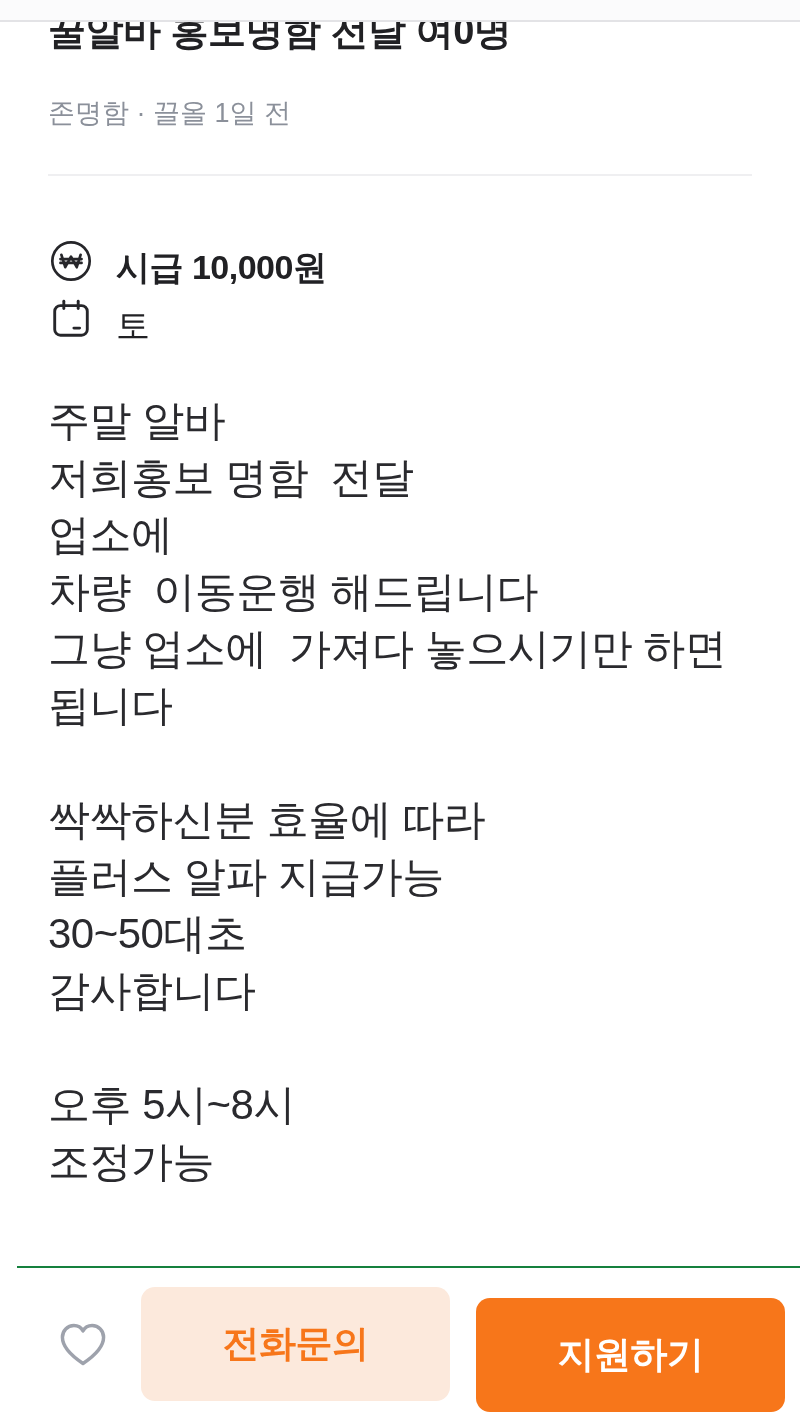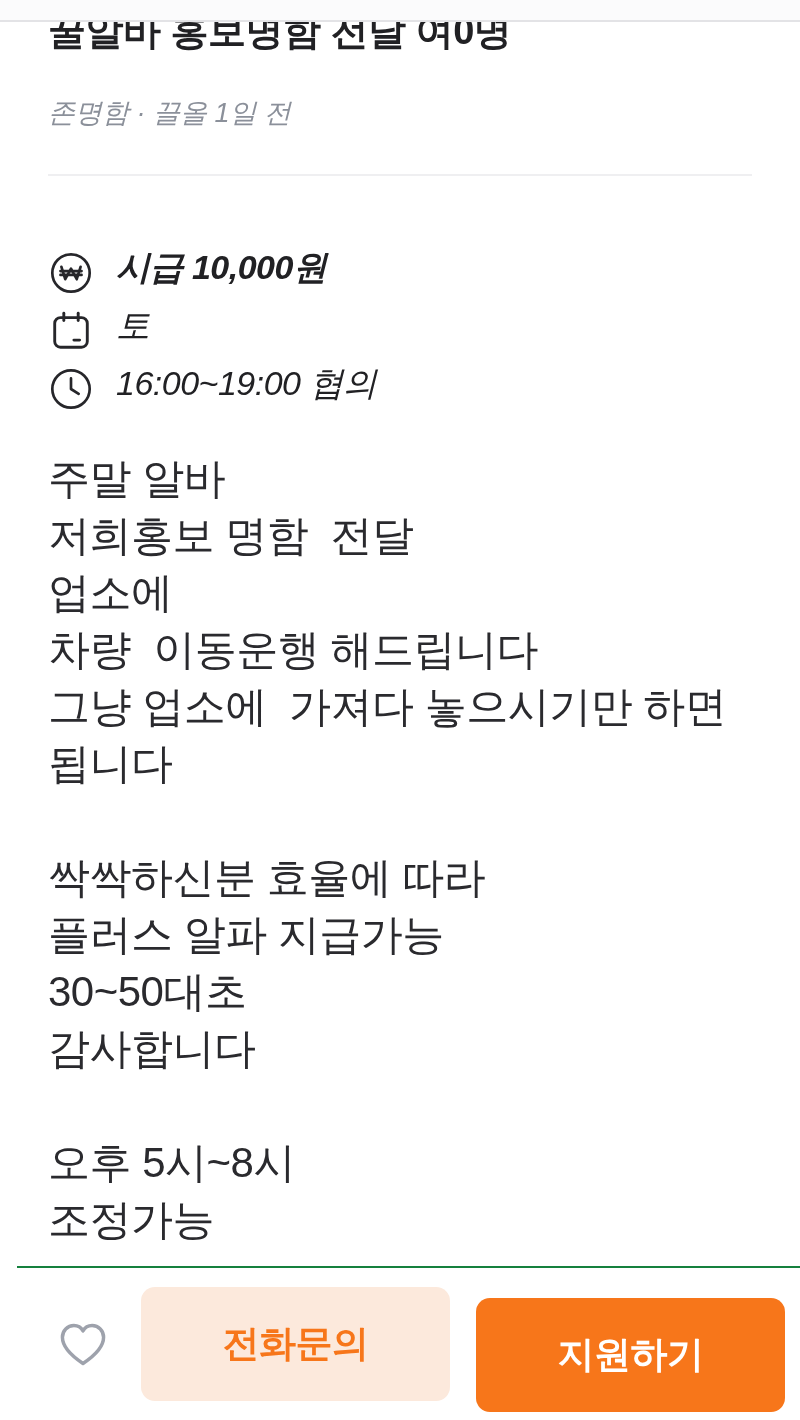--- a/index.html
+++ b/index.html
@@ -35,37 +35,35 @@
     font-weight: 700;
     letter-spacing: -0.5px;
     color: var(--text-primary);
   }
 
   .job-meta {
     margin-top: 40px;
     font-size: 27px;
     line-height: 34px;
     color: var(--text-secondary);
-    font-style: italic;
   }
 
   .divider {
     margin-top: 44px;
     height: 2px;
     background: var(--divider);
     border: none;
   }
 
   .info-section { margin-top: 62px; }
 
   .info-row {
     display: flex;
-    align-items: flex-end;
+    align-items: flex-start;
     height: 58px;
-    font-style: italic;
   }
 
   .info-icon {
     width: 46px;
     height: 46px;
     flex: 0 0 46px;
     margin-right: 22px;
     color: #26262A;
     display: flex;
     align-items: center;
@@ -176,29 +174,20 @@
           <svg viewBox="0 0 48 48" fill="none" stroke="currentColor" stroke-width="3" stroke-linecap="round" stroke-linejoin="round">
             <rect x="7" y="10" width="34" height="31" rx="6"></rect>
             <line x1="16.5" y1="5.5" x2="16.5" y2="13"></line>
             <line x1="31.5" y1="5.5" x2="31.5" y2="13"></line>
             <line x1="27" y1="33.5" x2="33" y2="33.5"></line>
           </svg>
         </span>
         <span class="info-label">토</span>
       </div>
 
-      <div class="info-row">
-        <span class="info-icon">
-          <svg viewBox="0 0 48 48" fill="none" stroke="currentColor" stroke-width="2.8" stroke-linecap="round" stroke-linejoin="round">
-            <circle cx="24" cy="24" r="19.5"></circle>
-            <polyline points="24,13 24,24 32,29"></polyline>
-          </svg>
-        </span>
-        <span class="info-label">16:00~19:00 협의</span>
-      </div>
 
     </div>
 
     <div class="description">
       <div class="desc-line">주말 알바</div>
       <div class="desc-line">저희홍보 명함  전달</div>
       <div class="desc-line">업소에</div>
       <div class="desc-line">차량  이동운행 해드립니다</div>
       <div class="desc-line">그냥 업소에  가져다 놓으시기만 하면 됩니다</div>
       <div class="desc-line"></div>

